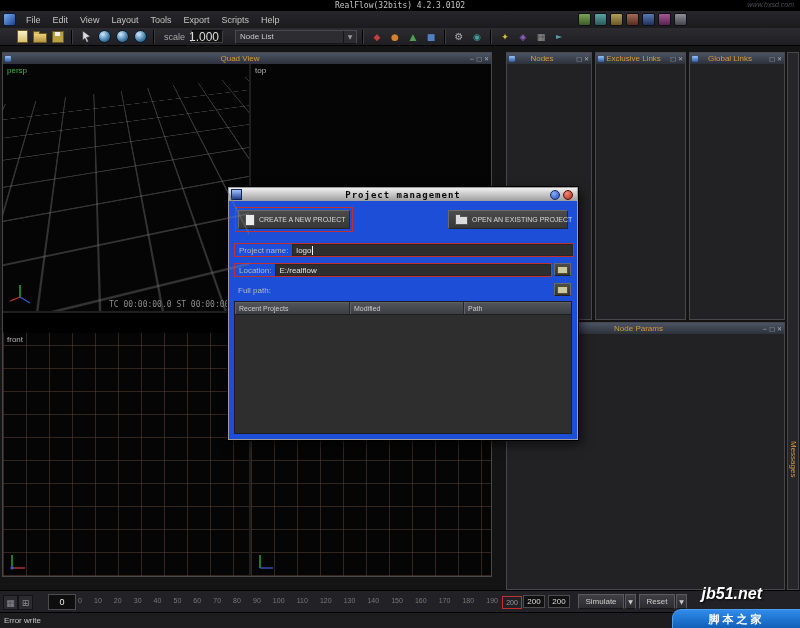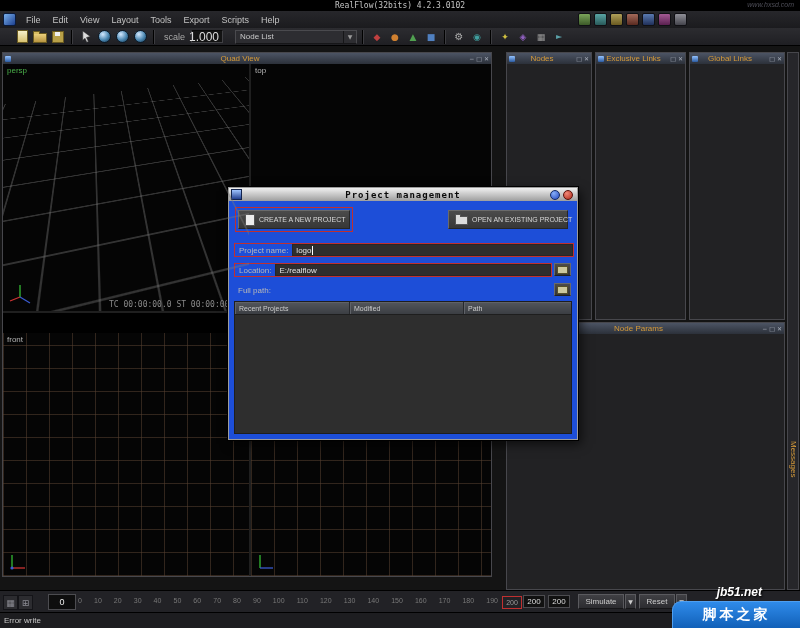--- a/index.html
+++ b/index.html
@@ -120,26 +120,26 @@
     border:1px solid #5a5a5e; border-bottom-color:#161618; color:#cccccc; font-size:8px;
     display:flex; align-items:center; justify-content:center; box-sizing:border-box; }
 
   
   .statusbar { position:absolute; left:0; top:612px; width:800px; height:16px; background:#1d1d20;
     border-top:1px solid #000; color:#c8c8c8; font-size:8px; display:flex; align-items:center;
     padding-left:4px; box-sizing:border-box; }
 
   
   .jb-wm { position:absolute; right:0; bottom:0; width:128px; height:43px; z-index:60; }
-  .jb-site { position:absolute; right:38px; top:0; color:#fff; font-size:12px; font-weight:bold;
+  .jb-site { position:absolute; right:38px; top:0; color:#fff; font-size:16px; font-weight:bold;
     font-style:italic; text-shadow:1px 1px 2px #000; }
-  .jb-box { position:absolute; right:0; bottom:0; width:128px; height:27px;
+  .jb-box { position:absolute; right:0; bottom:0; width:128px; height:19px;
     background:linear-gradient(#2f8bea,#1160b8); border:1px solid #4f9ff0; border-right:none; border-bottom:none;
     border-radius:9px 0 0 0; display:flex; align-items:center; justify-content:center;
-    color:#fff; font-size:14px; font-weight:bold; letter-spacing:3px; box-sizing:border-box; }
+    color:#fff; font-size:11px; font-weight:bold; letter-spacing:3px; box-sizing:border-box; }
 
   
   .dialog { position:absolute; left:228px; top:187px; width:350px; height:253px; background:#1d4ed8;
     border:1px solid #9c9c9c; box-shadow:0 0 0 1px #000, 3px 4px 10px rgba(0,0,0,.65);
     box-sizing:border-box; z-index:40; }
   .dlg-title { position:relative; height:13px; background:linear-gradient(#f0f0f0,#9e9e9e);
     display:flex; align-items:center; }
   .dlg-title .dttl { position:absolute; left:0; right:0; text-align:center; color:#0a0a0a;
     font:bold 9px "DejaVu Sans Mono",monospace; letter-spacing:1px; }
   .dlg-ico { width:9px; height:9px; margin-left:2px; z-index:1;

